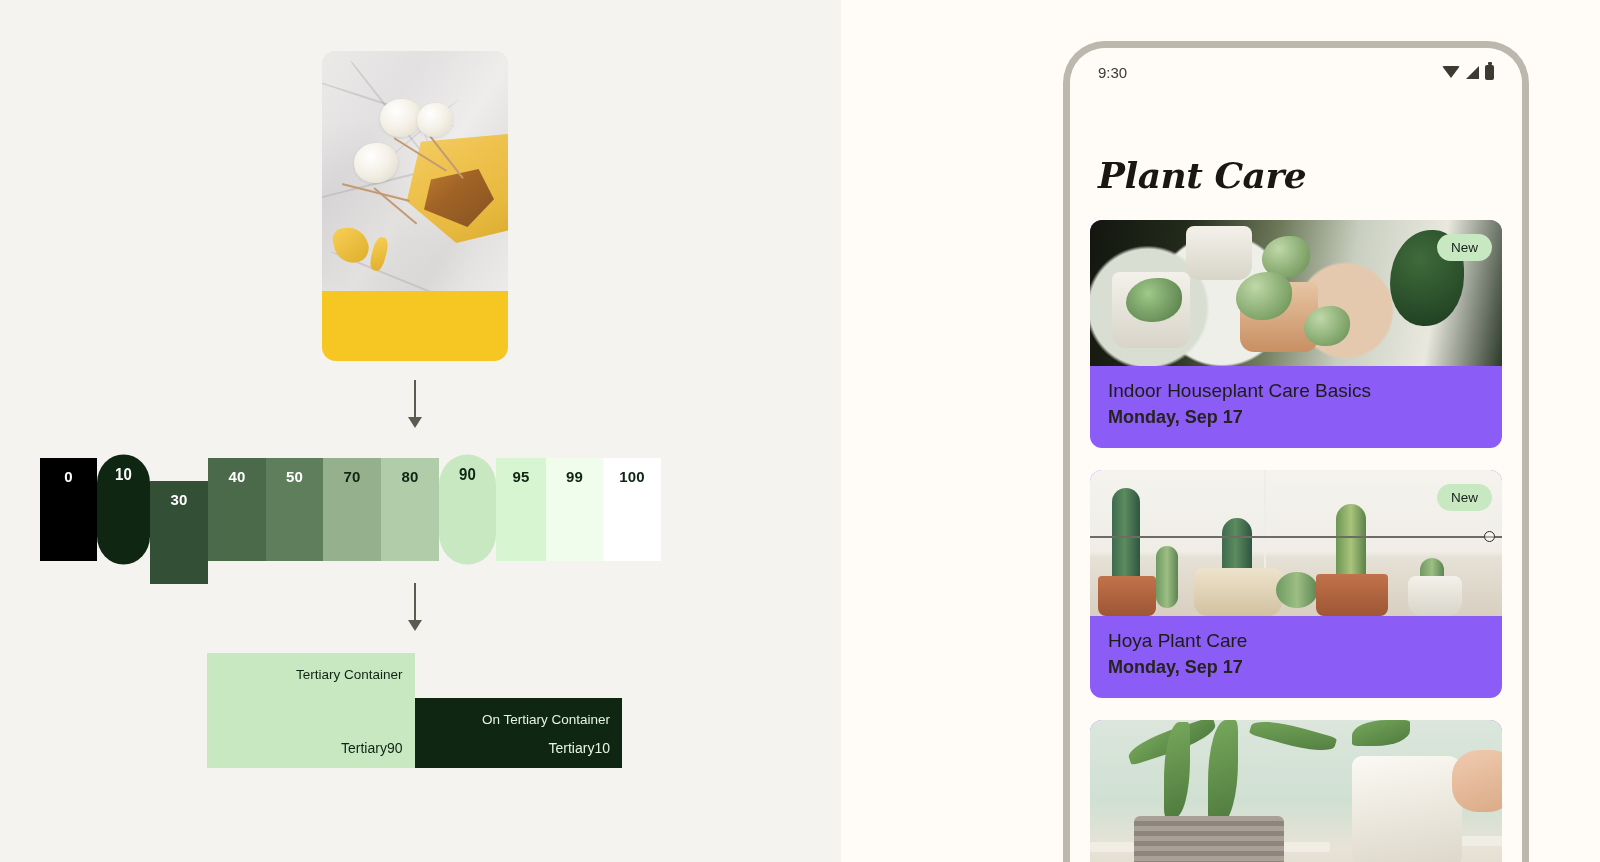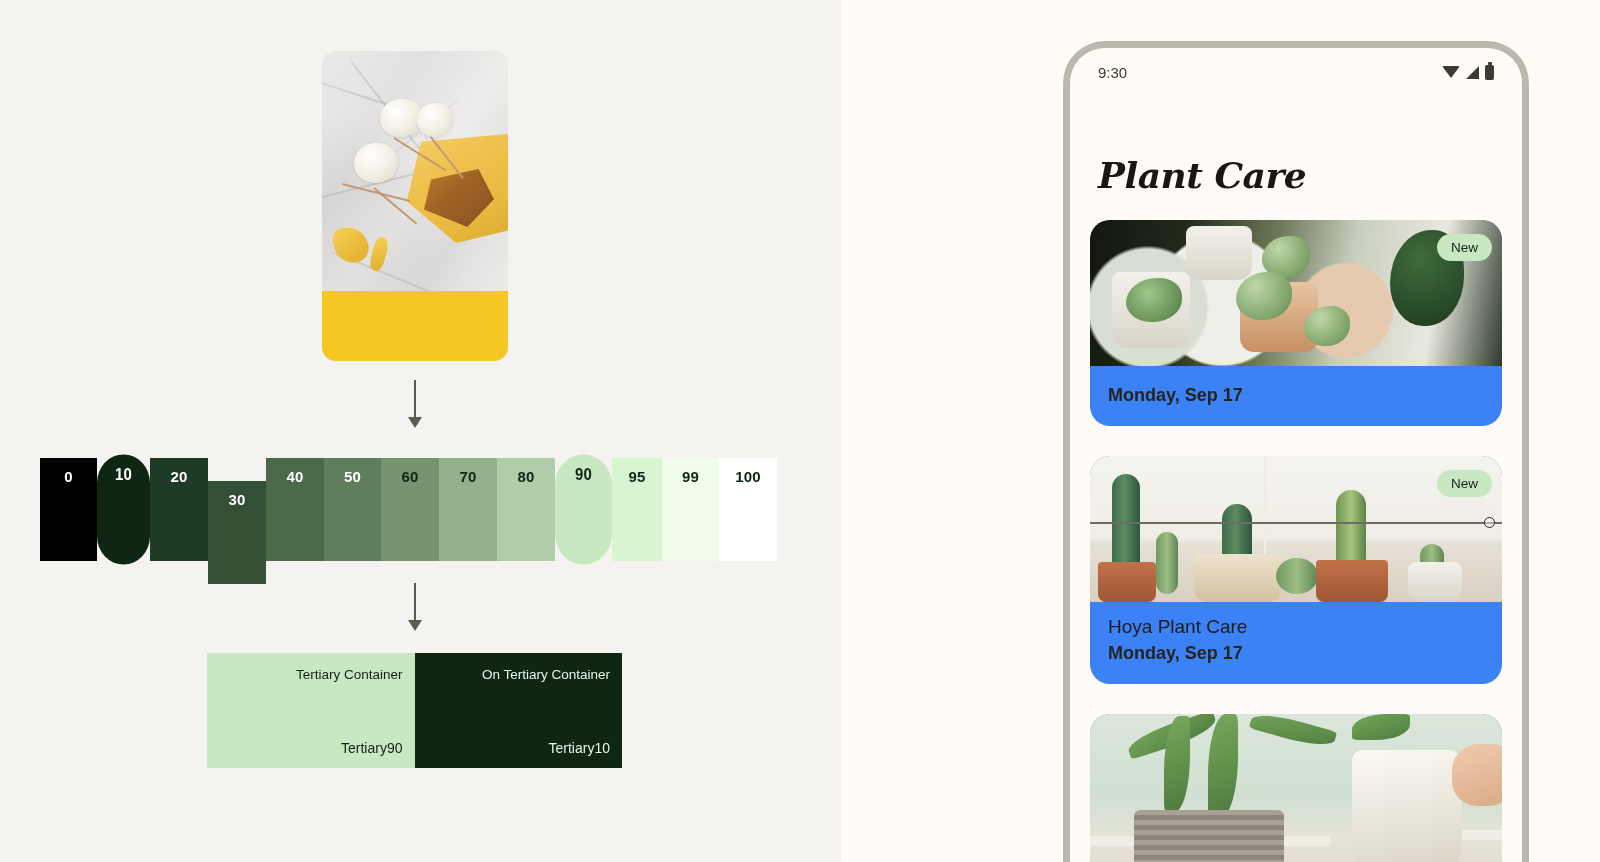--- a/index.html
+++ b/index.html
@@ -198,24 +198,24 @@
   .page-title {
     font-family: "DejaVu Serif", serif;
     font-weight: 700; font-style: italic;
     font-size: 36px; color: #191714;
     padding: 58px 8px 0 8px;
     letter-spacing: -0.5px;
   }
 
   .card-list { margin-top: 24px; }
   .card {
-    background: #3b82f6;
-    border-radius: 20px;
-    overflow: hidden;
-    margin-bottom: 30px;
+    background: #8b5cf6;
+    border-radius: 12px;
+    overflow: hidden;
+    margin-bottom: 22px;
     position: relative;
   }
   .card-media {
     height: 146px; position: relative; overflow: hidden;
   }
   .badge {
     position: absolute; right: 10px; top: 14px;
     background: #C8E8C2; color: #17211A;
     font-size: 13.5px; font-weight: 400;
     padding: 6px 14px; border-radius: 14px;
@@ -330,34 +330,28 @@
     <div class="head"></div>
   </div>
 
   <div class="palette" id="palette">
       <div class="tone" style="background: rgb(0, 0, 0); width: 57px;">
         <span class="tone-label" style="color: rgb(255, 255, 255);">0</span>
       </div>
       <div class="tone pop" style="background: rgb(14, 38, 18); width: 53px;">
         <span class="tone-label" style="color: rgb(255, 255, 255);">10</span>
       </div>
-      <div class="tone" style="background: rgb(30, 60, 37); width: 58px;">
-        <span class="tone-label" style="color: rgb(255, 255, 255);">20</span>
-      </div>
       <div class="tone" style="background: rgb(51, 79, 54); width: 58px; margin-top: 45px;">
         <span class="tone-label" style="color: rgb(255, 255, 255);">30</span>
       </div>
       <div class="tone" style="background: rgb(74, 106, 74); width: 58px;">
         <span class="tone-label" style="color: rgb(255, 255, 255);">40</span>
       </div>
       <div class="tone" style="background: rgb(95, 127, 92); width: 57px; justify-content: center;">
         <span class="tone-label" style="color: rgb(255, 255, 255);">50</span>
-      </div>
-      <div class="tone" style="background: rgb(116, 147, 110); width: 58px;">
-        <span class="tone-label" style="color: rgb(14, 38, 18);">60</span>
       </div>
       <div class="tone" style="background: rgb(149, 176, 140); width: 58px;">
         <span class="tone-label" style="color: rgb(14, 38, 18);">70</span>
       </div>
       <div class="tone" style="background: rgb(176, 204, 168); width: 58px;">
         <span class="tone-label" style="color: rgb(14, 38, 18);">80</span>
       </div>
       <div class="tone pop" style="background: rgb(200, 232, 194); width: 57px;">
         <span class="tone-label" style="color: rgb(14, 38, 18);">90</span>
       </div>
@@ -375,21 +369,21 @@
   <div class="arrow arrow-2">
     <div class="shaft"></div>
     <div class="head"></div>
   </div>
 
   <div class="roles" id="roles">
       <div class="role" style="background: rgb(200, 232, 194); color: rgb(14, 38, 18);">
         <div class="role-title">Tertiary Container</div>
         <div class="role-token">Tertiary90</div>
       </div>
-      <div class="role" style="background: rgb(14, 38, 18); color: rgb(232, 243, 230);">
+      <div class="role" style="background: rgb(14, 38, 18); color: rgb(232, 243, 230); margin-top: 45px;">
         <div class="role-title">On Tertiary Container</div>
         <div class="role-token">Tertiary10</div>
       </div>
     </div>
 </div>
 
 <div class="right-panel">
   <div class="phone">
     <div class="phone-inner">
 
@@ -412,20 +406,21 @@
             <div class="pot" style="left:96px;  top:6px;   width:66px; height:54px;"></div>
             <div class="pot" style="left:150px; top:62px;  width:78px; height:70px; background:linear-gradient(180deg,#E7C5A4,#C88F62);"></div>
             <div class="leaf" style="left:36px;  top:58px;  width:56px; height:44px; background:radial-gradient(circle at 40% 35%,#9FC88A,#4E7540);"></div>
             <div class="leaf" style="left:172px; top:16px;  width:48px; height:42px;"></div>
             <div class="leaf" style="left:146px; top:52px;  width:56px; height:48px;"></div>
             <div class="leaf" style="left:214px; top:86px;  width:46px; height:40px;"></div>
             <div class="leaf" style="left:300px; top:10px;  width:74px; height:96px; background:radial-gradient(circle at 40% 30%,#3F6B3B,#1C3A1E);"></div>
             <div class="badge">New</div>
           </div>
           <div class="card-body">
+            <div class="card-title">Indoor Houseplant Care Basics</div>
             <div class="card-sub">Monday, Sep 17</div>
           </div>
         </div>
 
         <div class="card">
           <div class="card-media media-cacti">
             <div class="window-frame" style="left:174px; top:0; width:2px; height:104px;"></div>
             <div class="cactus" style="left:22px;  width:28px; height:120px;"></div>
             <div class="terracotta" style="left:8px;  width:58px; height:40px;"></div>
             <div class="cactus sm" style="left:66px;  width:22px; height:62px; border-radius:14px;"></div>

